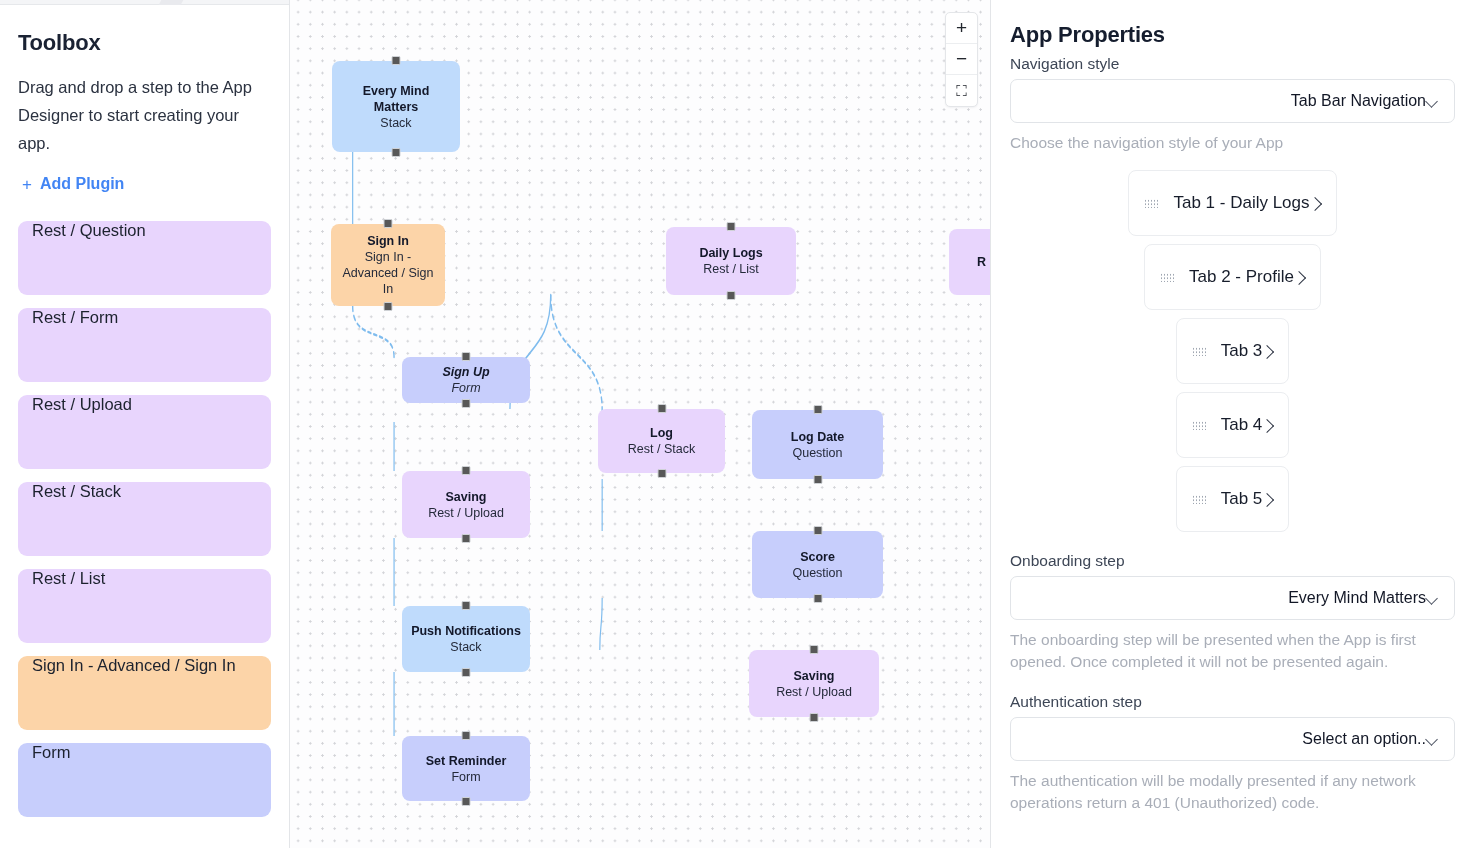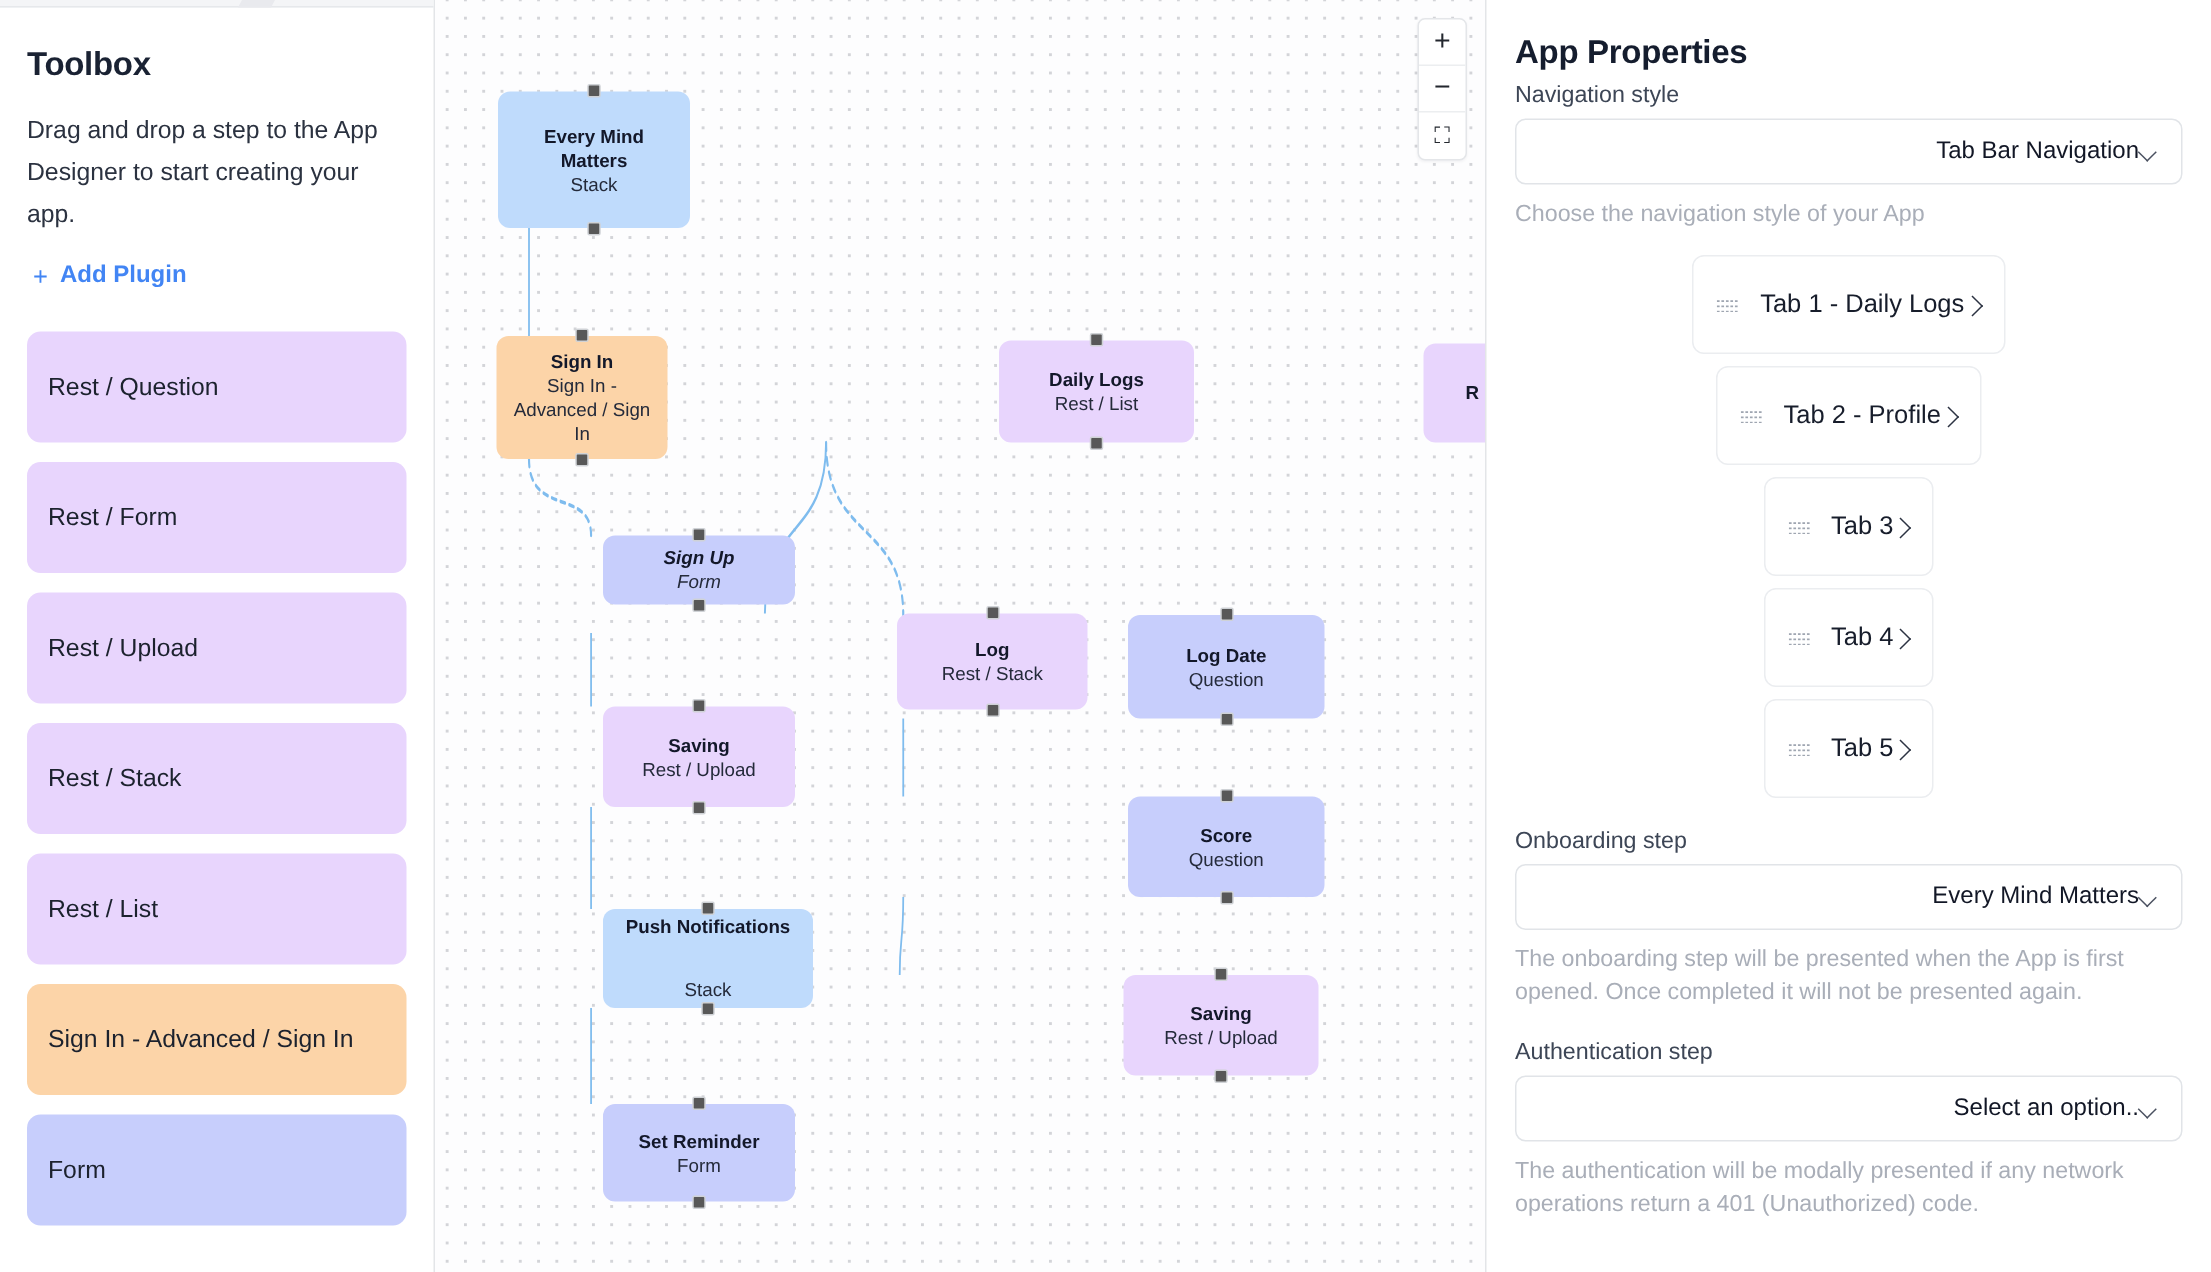--- a/index.html
+++ b/index.html
@@ -38,21 +38,21 @@
   .add-plugin {
     display: flex; align-items: center; gap: 8px;
     font-size: 16px; font-weight: bold; color: #4285f4;
     cursor: pointer; margin-bottom: 28px; padding-left: 4px;
   }
   .add-plugin .plus-icon {
     font-size: 17px; font-weight: normal; line-height: 1; color: #4285f4;
   }
   .step-list { display: flex; flex-direction: column; gap: 13px; }
   .step-chip {
-    height: 74px; border-radius: 9px; display: flex; align-items: center;
+    height: 74px; border-radius: 9px; display: flex; 
     padding: 0 14px; font-size: 16.5px; color: #1c222e; cursor: grab;
     white-space: nowrap;
   }
 
   
   .canvas {
     position: relative; flex: 1 1 auto; height: 848px;
     background-color: #fdfdfe;
     background-image: radial-gradient(circle, #d3d4d8 1px, transparent 1.1px);
     background-size: 12.2px 12.2px; background-position: 2px 6px;
@@ -215,21 +215,21 @@
           <div class="n-sub">Form</div>
           <div class="handle top"></div>
           <div class="handle bottom"></div>
         </div>
         <div class="node" style="left: 112px; top: 471px; width: 128px; height: 67px; background: rgb(232, 213, 253);">
           <div class="n-title">Saving</div>
           <div class="n-sub">Rest / Upload</div>
           <div class="handle top"></div>
           <div class="handle bottom"></div>
         </div>
-        <div class="node" style="left: 112px; top: 606px; width: 140px; height: 66px; background: rgb(191, 219, 252); justify-content: space-between;">
+        <div class="node" style="left: 112px; top: 606px; width: 128px; height: 66px; background: rgb(191, 219, 252);">
           <div class="n-title">Push Notifications</div>
           <div class="n-sub">Stack</div>
           <div class="handle top"></div>
           <div class="handle bottom"></div>
         </div>
         <div class="node" style="left: 112px; top: 736px; width: 128px; height: 65px; background: rgb(199, 206, 252);">
           <div class="n-title">Set Reminder</div>
           <div class="n-sub">Form</div>
           <div class="handle top"></div>
           <div class="handle bottom"></div>

